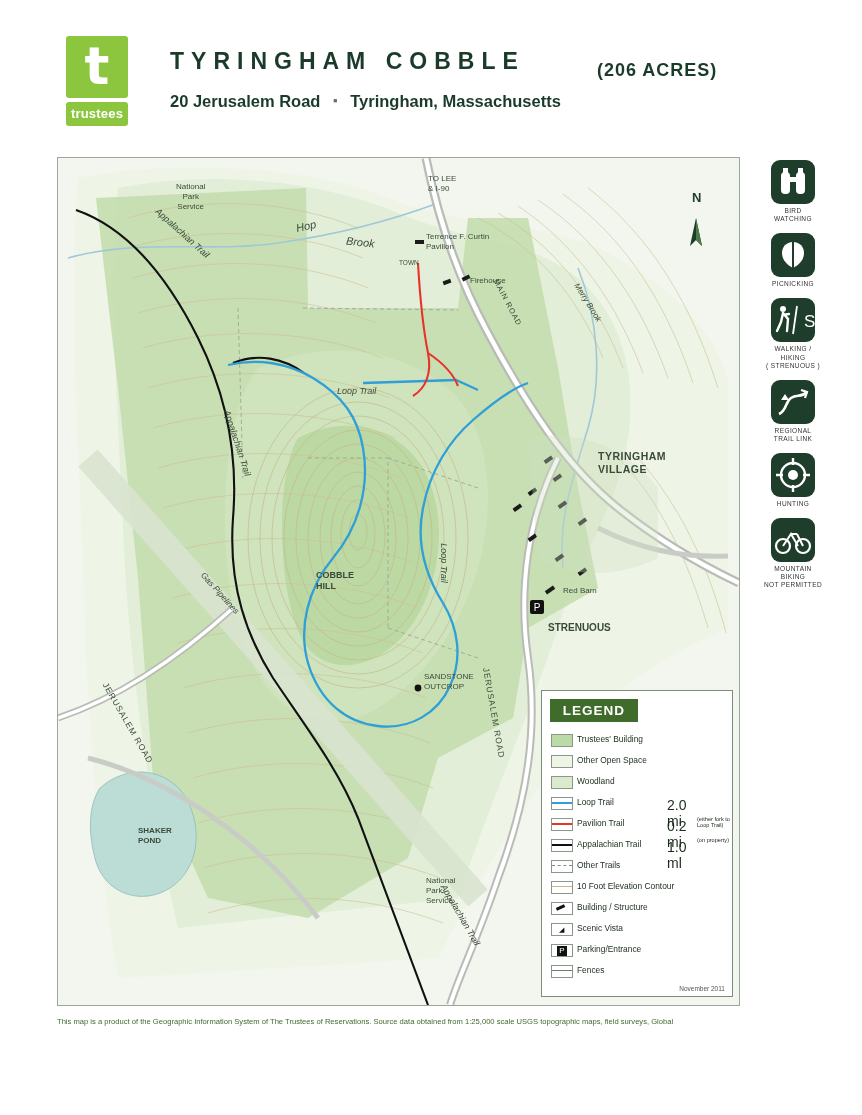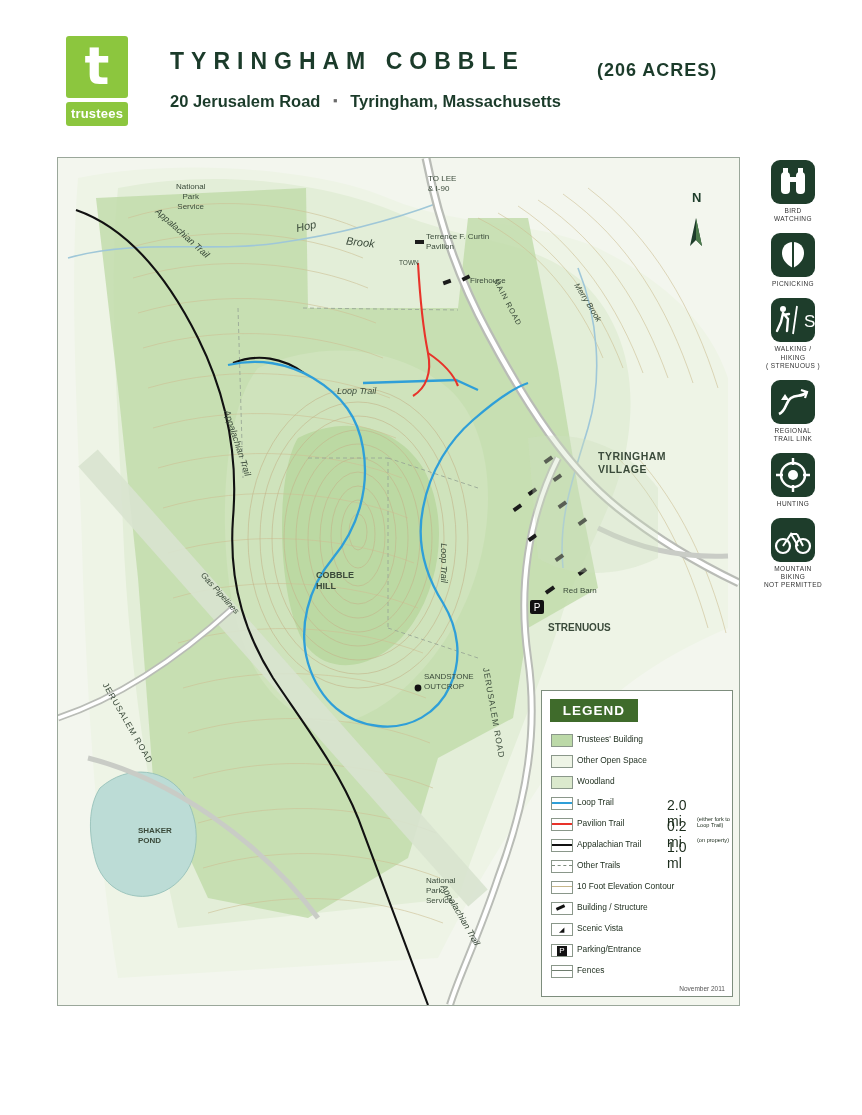--- a/index.html
+++ b/index.html
@@ -435,13 +435,14 @@
         <circle cx="12" cy="28" r="7" stroke="#fff" stroke-width="2.2" fill="none"></circle>
         <circle cx="32" cy="28" r="7" stroke="#fff" stroke-width="2.2" fill="none"></circle>
         <path d="M12 28 L20 16 L27 28 M20 16 L26 16 M26 16 L32 28" stroke="#fff" stroke-width="2" fill="none"></path>
       </svg>
     </div>
     <div class="icon-cap">MOUNTAIN<br>BIKING<br>NOT  PERMITTED</div>
   </div>
 </div>
 
 <div class="footer">
+  <div>This map is a product of the Geographic Information System of The Trustees of Reservations.  Source data obtained from 1:25,000 scale USGS topographic maps, field surveys, Global</div>
 </div>
 
 </body></html>

